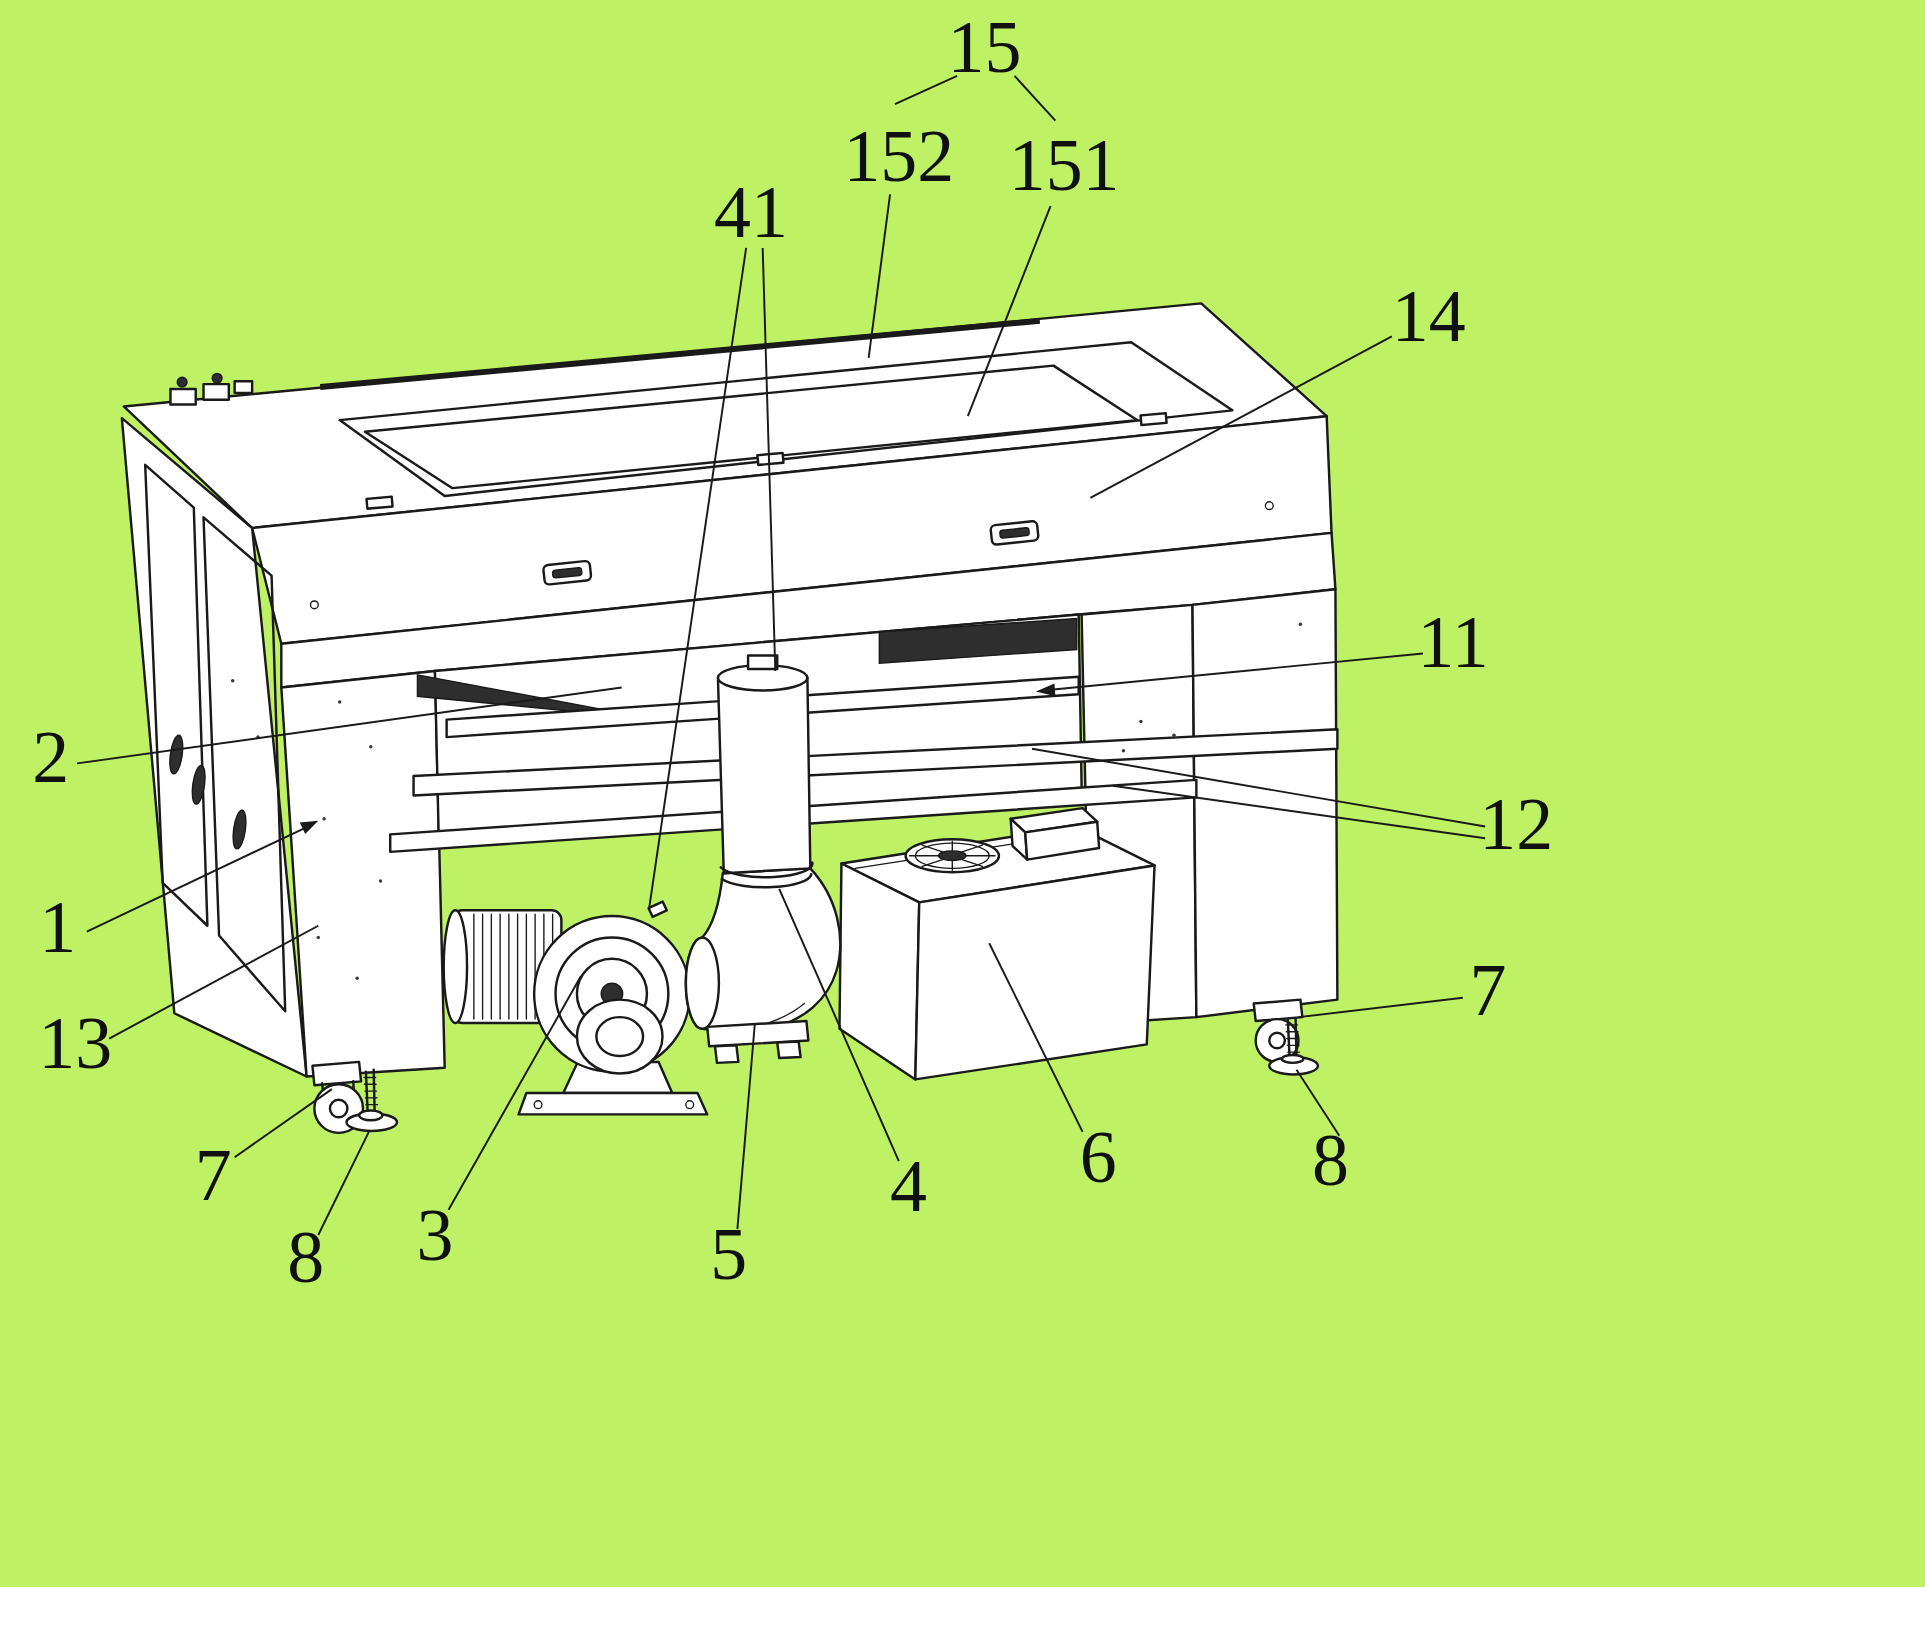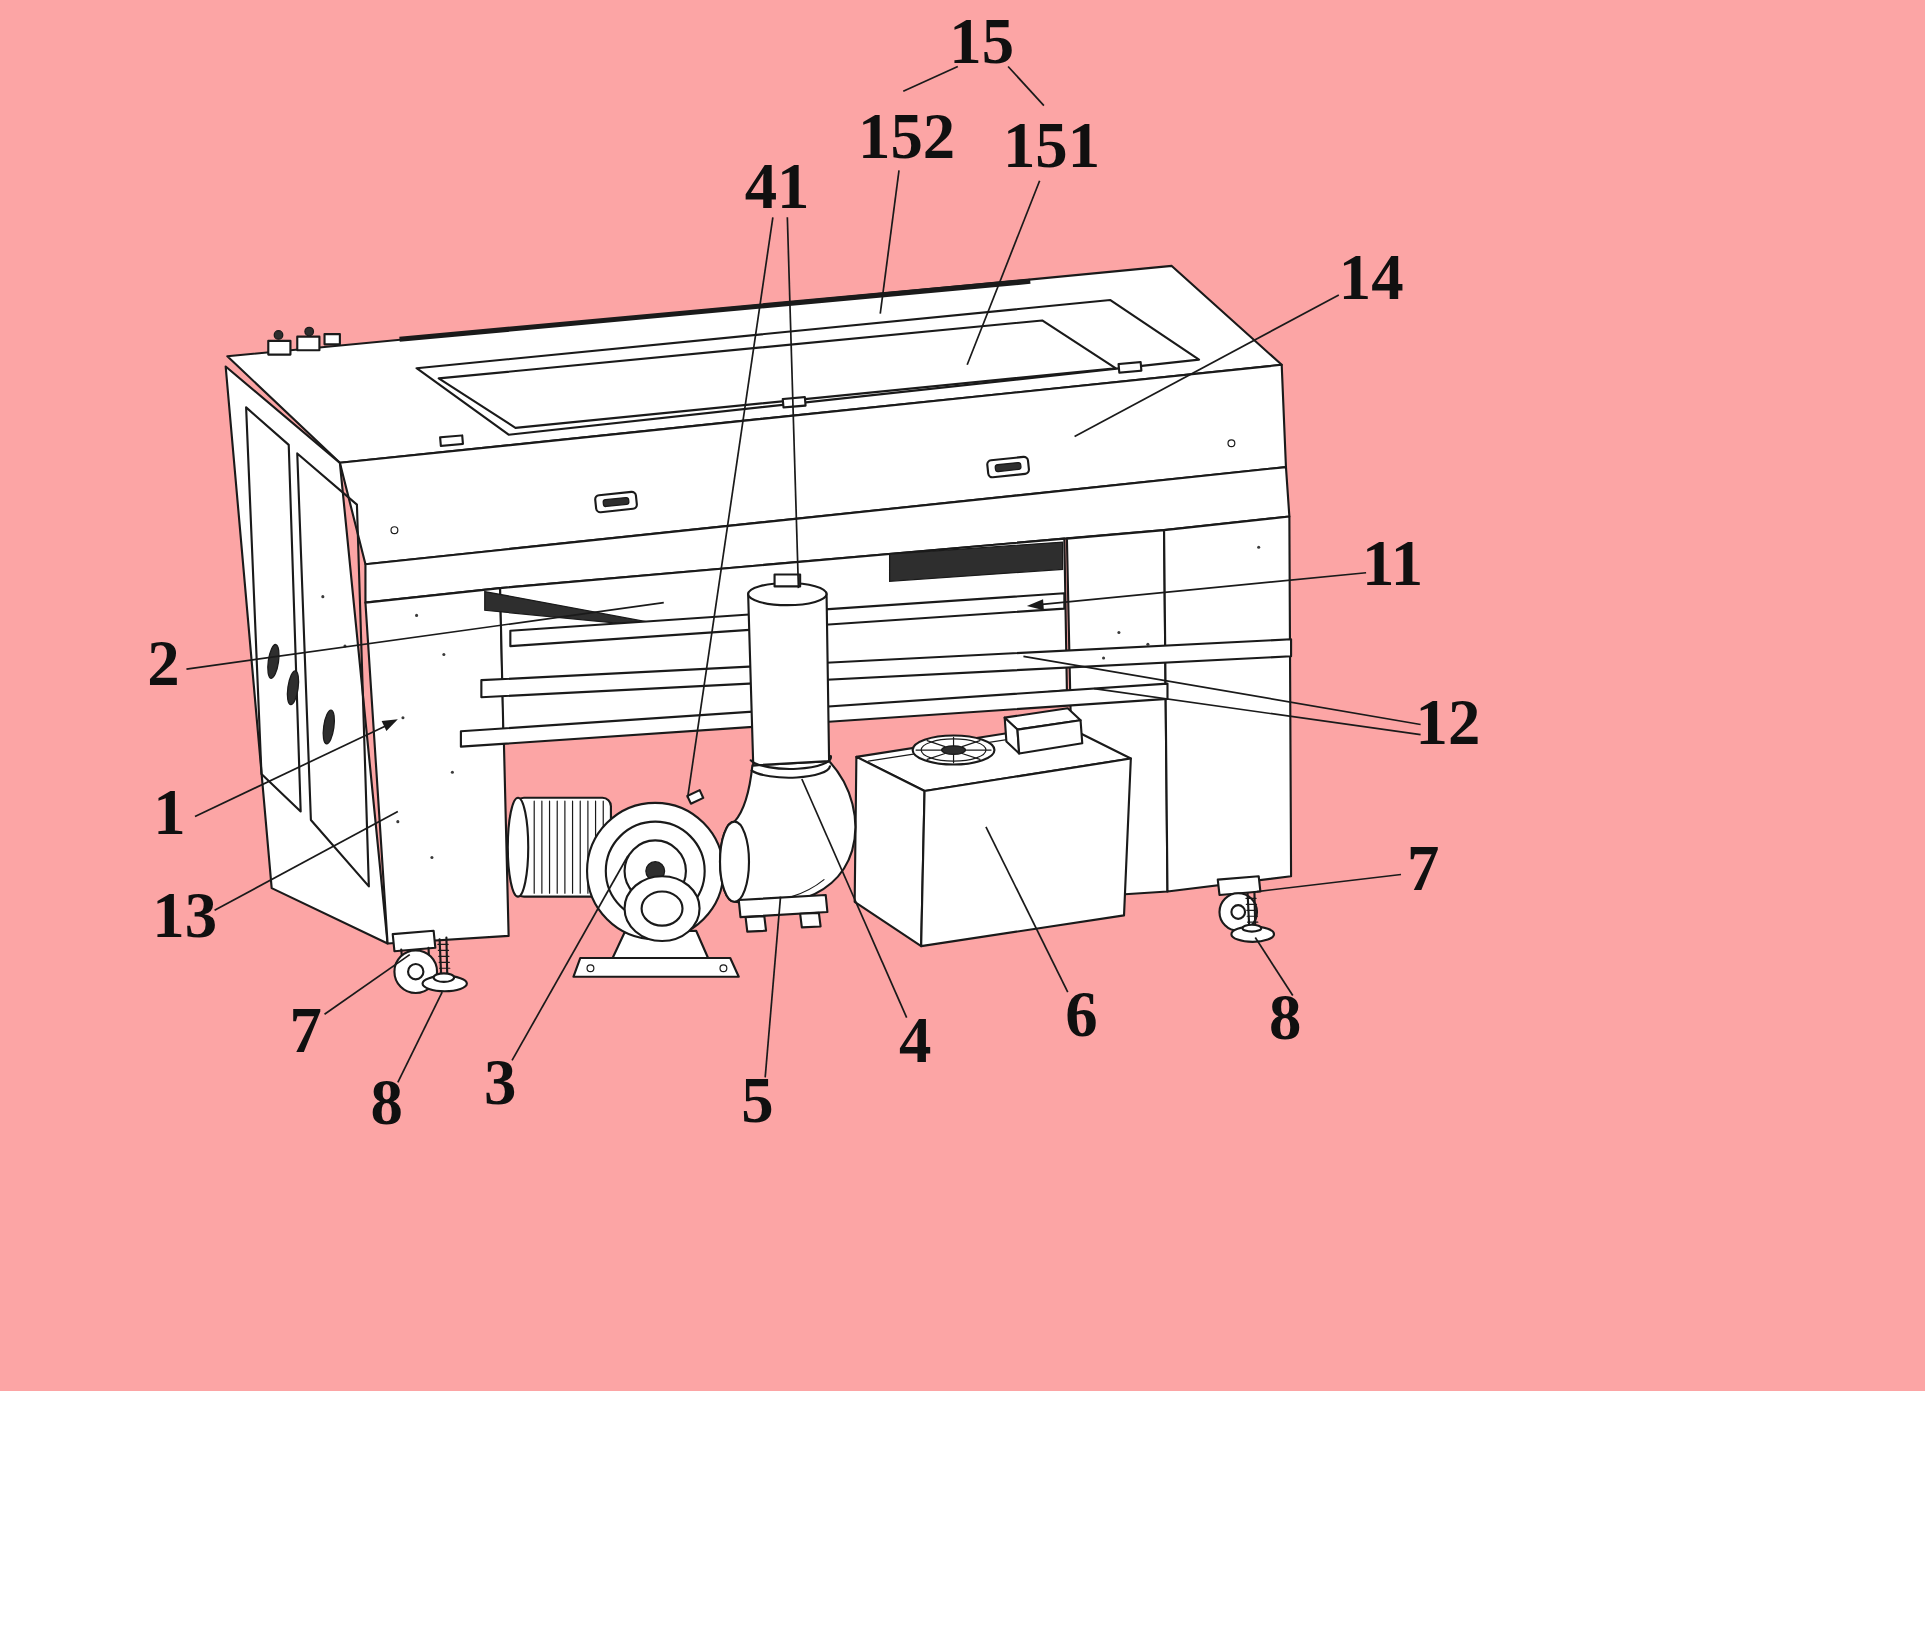--- a/index.html
+++ b/index.html
@@ -1,16 +1,16 @@
 <!DOCTYPE html>
 <html><head>
 <meta charset="utf-8">
 <style>
   html,body{margin:0;padding:0;background:#ffffff;}
-  .stage{position:relative;width:1925px;height:1391px;background:#fca5a5;overflow:hidden;font-weight:bold;}
+  .stage{position:relative;width:1925px;height:1587px;background:#bef264;overflow:hidden;}
   .stage svg{display:block;width:100%;height:100%;}
   .ln{fill:none;stroke:#1a1a1a;stroke-width:2.5;stroke-linecap:round;stroke-linejoin:round;}
   .thin{stroke-width:1.4;}
   .thick{stroke-width:6;stroke-linecap:butt;}
   .fw{fill:#ffffff;stroke:#1a1a1a;stroke-width:2.5;stroke-linejoin:round;}
   .dk{fill:#2e2e2e;stroke:#1a1a1a;stroke-width:1.5;}
   .spk{fill:#3a3a3a;stroke:none;}
   .ldr{fill:none;stroke:#1a1a1a;stroke-width:2;}
   .arrowhead{fill:#1a1a1a;stroke:none;}
   .callout{font-family:"Liberation Serif","DejaVu Serif",serif;font-size:76px;fill:#101010;text-anchor:middle;}

